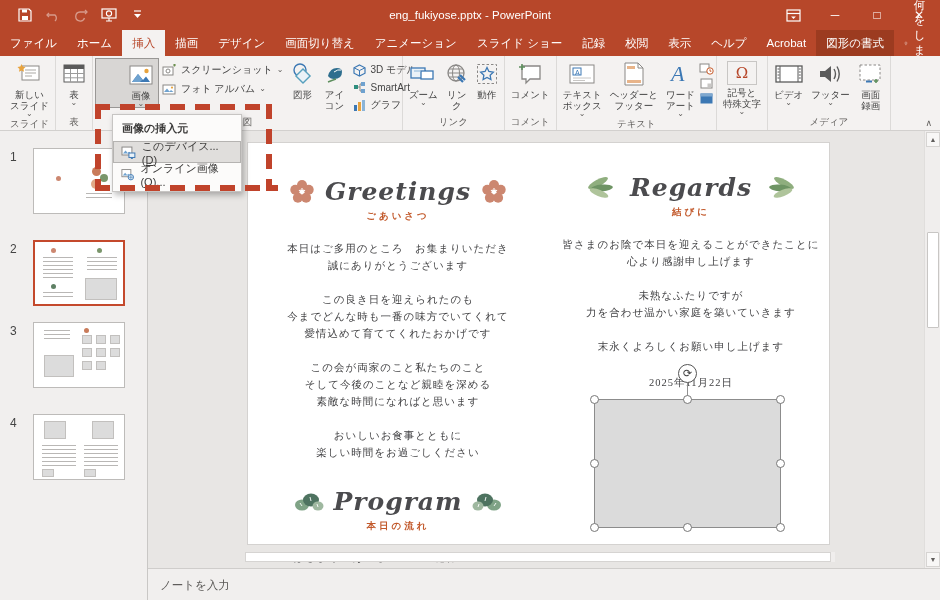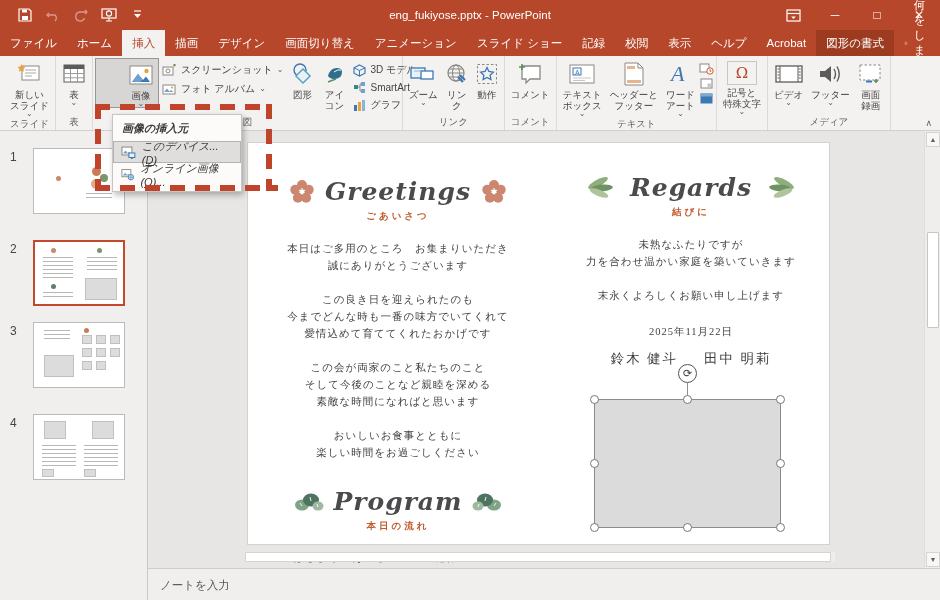--- a/index.html
+++ b/index.html
@@ -81,21 +81,21 @@
   .rot-line { position:absolute; left:439px; top:240px; width:1px; height:16px; background:#909090; }
   .rot-handle { position:absolute; left:430px; top:221px; width:19px; height:19px; background:#fff; border:1.5px solid #555; border-radius:50%; z-index:6;
     display:flex; align-items:center; justify-content:center; font-size:11px; color:#444; }
 
   
   .notes { position:absolute; left:148px; top:568px; width:792px; height:36px; background:#F1EFEE; border-top:1px solid #CFCDCB; }
   .notes-ph { position:absolute; left:12px; top:9px; font-size:11.5px; color:#5A5856; }
 
   
   .menu { position:absolute; left:112px; top:114px; width:130px; background:#FCFBFA; border:1px solid #C7C5C3;
-    box-shadow:2px 3px 6px rgba(0,0,0,.28); z-index:40; font-size:11px; color:#3B3A39; padding-bottom:6px;font-style:italic; }
+    box-shadow:2px 3px 6px rgba(0,0,0,.28); z-index:40; font-size:11px; color:#3B3A39; padding-bottom:6px; }
   .menu-header { font-weight:bold; padding:6px 9px 5px 9px; }
   .menu-item { display:flex; align-items:center; gap:6px; height:22px; padding:0 8px; }
   .menu-item.sel { background:#E0DEDC; box-shadow:inset 0 0 0 1px #B5B3B1; }
   .ukey { text-decoration:underline; }
 
   
   .dash { position:absolute; z-index:60; }
   .dash-h { height:6px; background:repeating-linear-gradient(to right,#C0432B 0 15px,transparent 15px 25px); }
   .dash-v { width:6px; background:repeating-linear-gradient(to bottom,#C0432B 0 15px,transparent 15px 25px); }
 
@@ -616,20 +616,24 @@
               <g fill="#6E9464">
                 <ellipse cx="16" cy="13" rx="11" ry="3.4" transform="rotate(-5 16 13)"></ellipse>
               </g>
               <g fill="#AFC49B">
                 <ellipse cx="13" cy="18" rx="10" ry="3.2" transform="rotate(22 13 18)"></ellipse>
               </g>
             </svg>
         </div>
         <div class="sub">結びに</div>
         <div class="para">
+          <div>皆さまのお陰で本日を迎えることができたことに</div>
+          <div>心より感謝申し上げます</div>
+        </div>
+        <div class="para">
           <div>未熟なふたりですが</div>
           <div>力を合わせ温かい家庭を築いていきます</div>
         </div>
         <div class="para">
           <div>末永くよろしくお願い申し上げます</div>
         </div>
         <div class="r-date">2025年11月22日</div>
         <div class="r-names">
           <span>鈴木 健斗</span>
           <span>田中 明莉</span>

